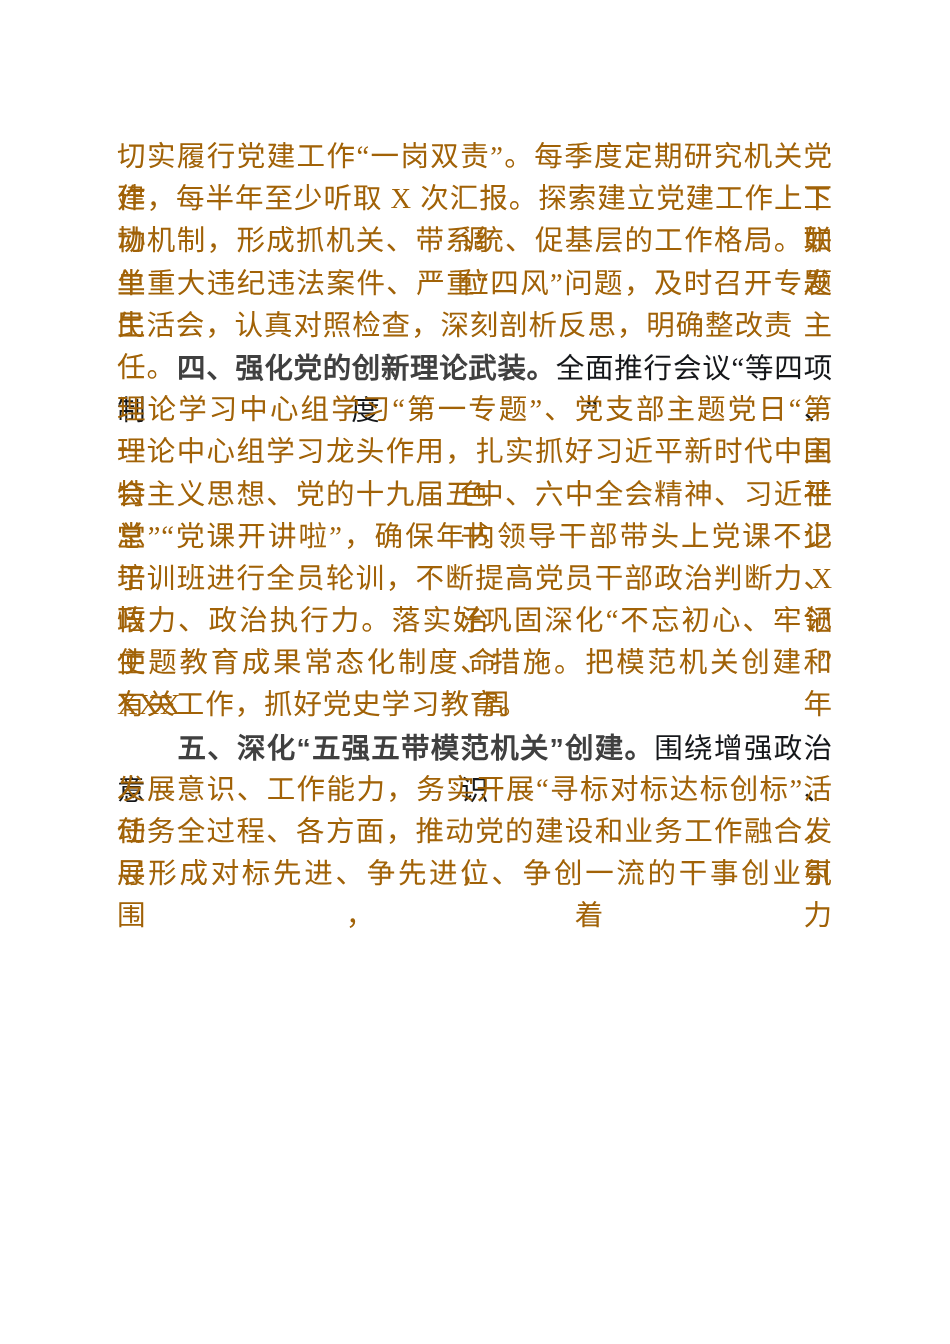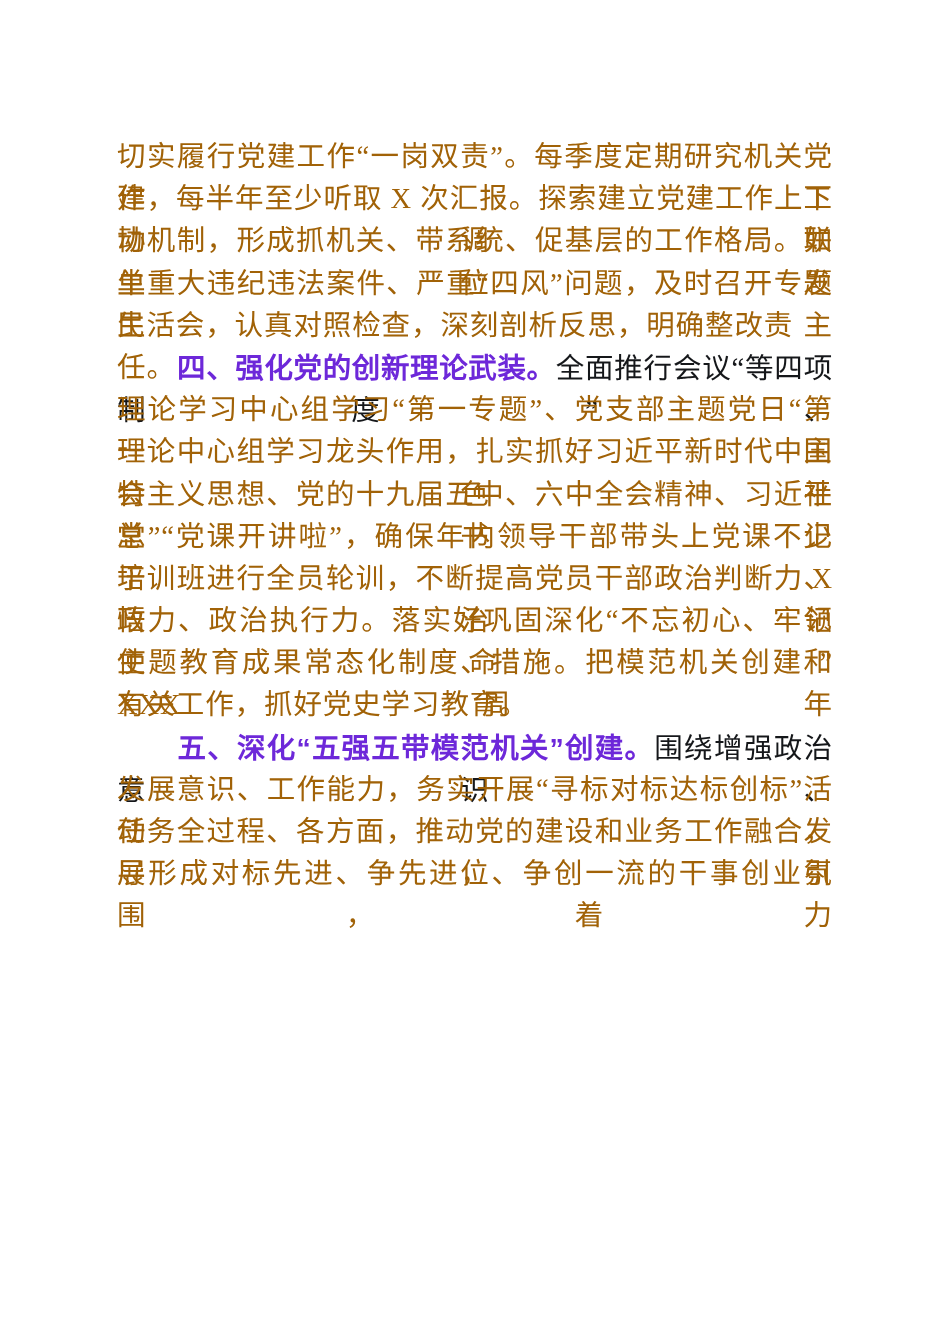--- a/index.html
+++ b/index.html
@@ -57,21 +57,21 @@
     text-align: left;
     text-align-last: left;
   }
 
   
   .hd {
     font-family: "Liberation Sans", "DejaVu Sans", sans-serif;
     font-weight: 700;
     font-size: 28.5px;
     letter-spacing: 0.6px;
-    color: #6d28d9;
+    color: #404040;
   }
 
   .indent {
     display: inline-block;
     width: 60px;
   }
 
   
   .doc-body { -webkit-font-smoothing: antialiased; }
 </style>

